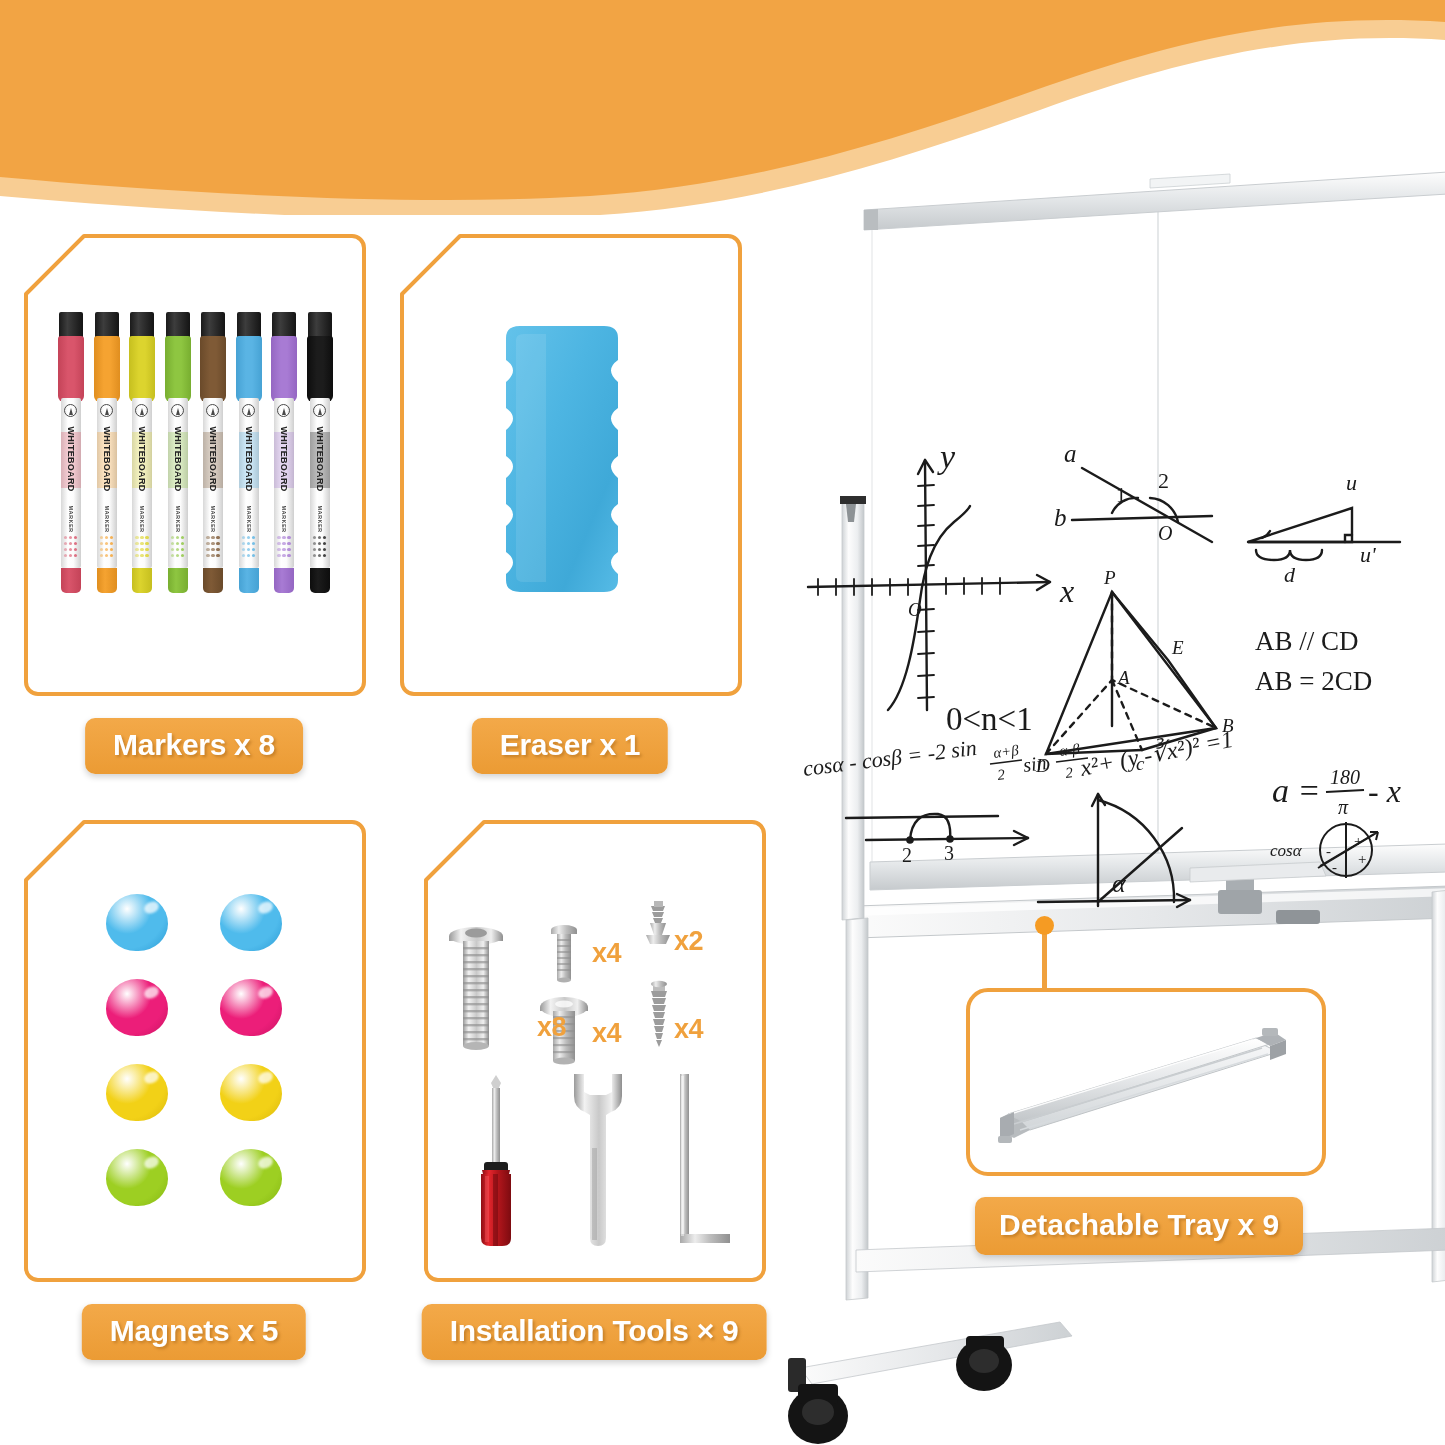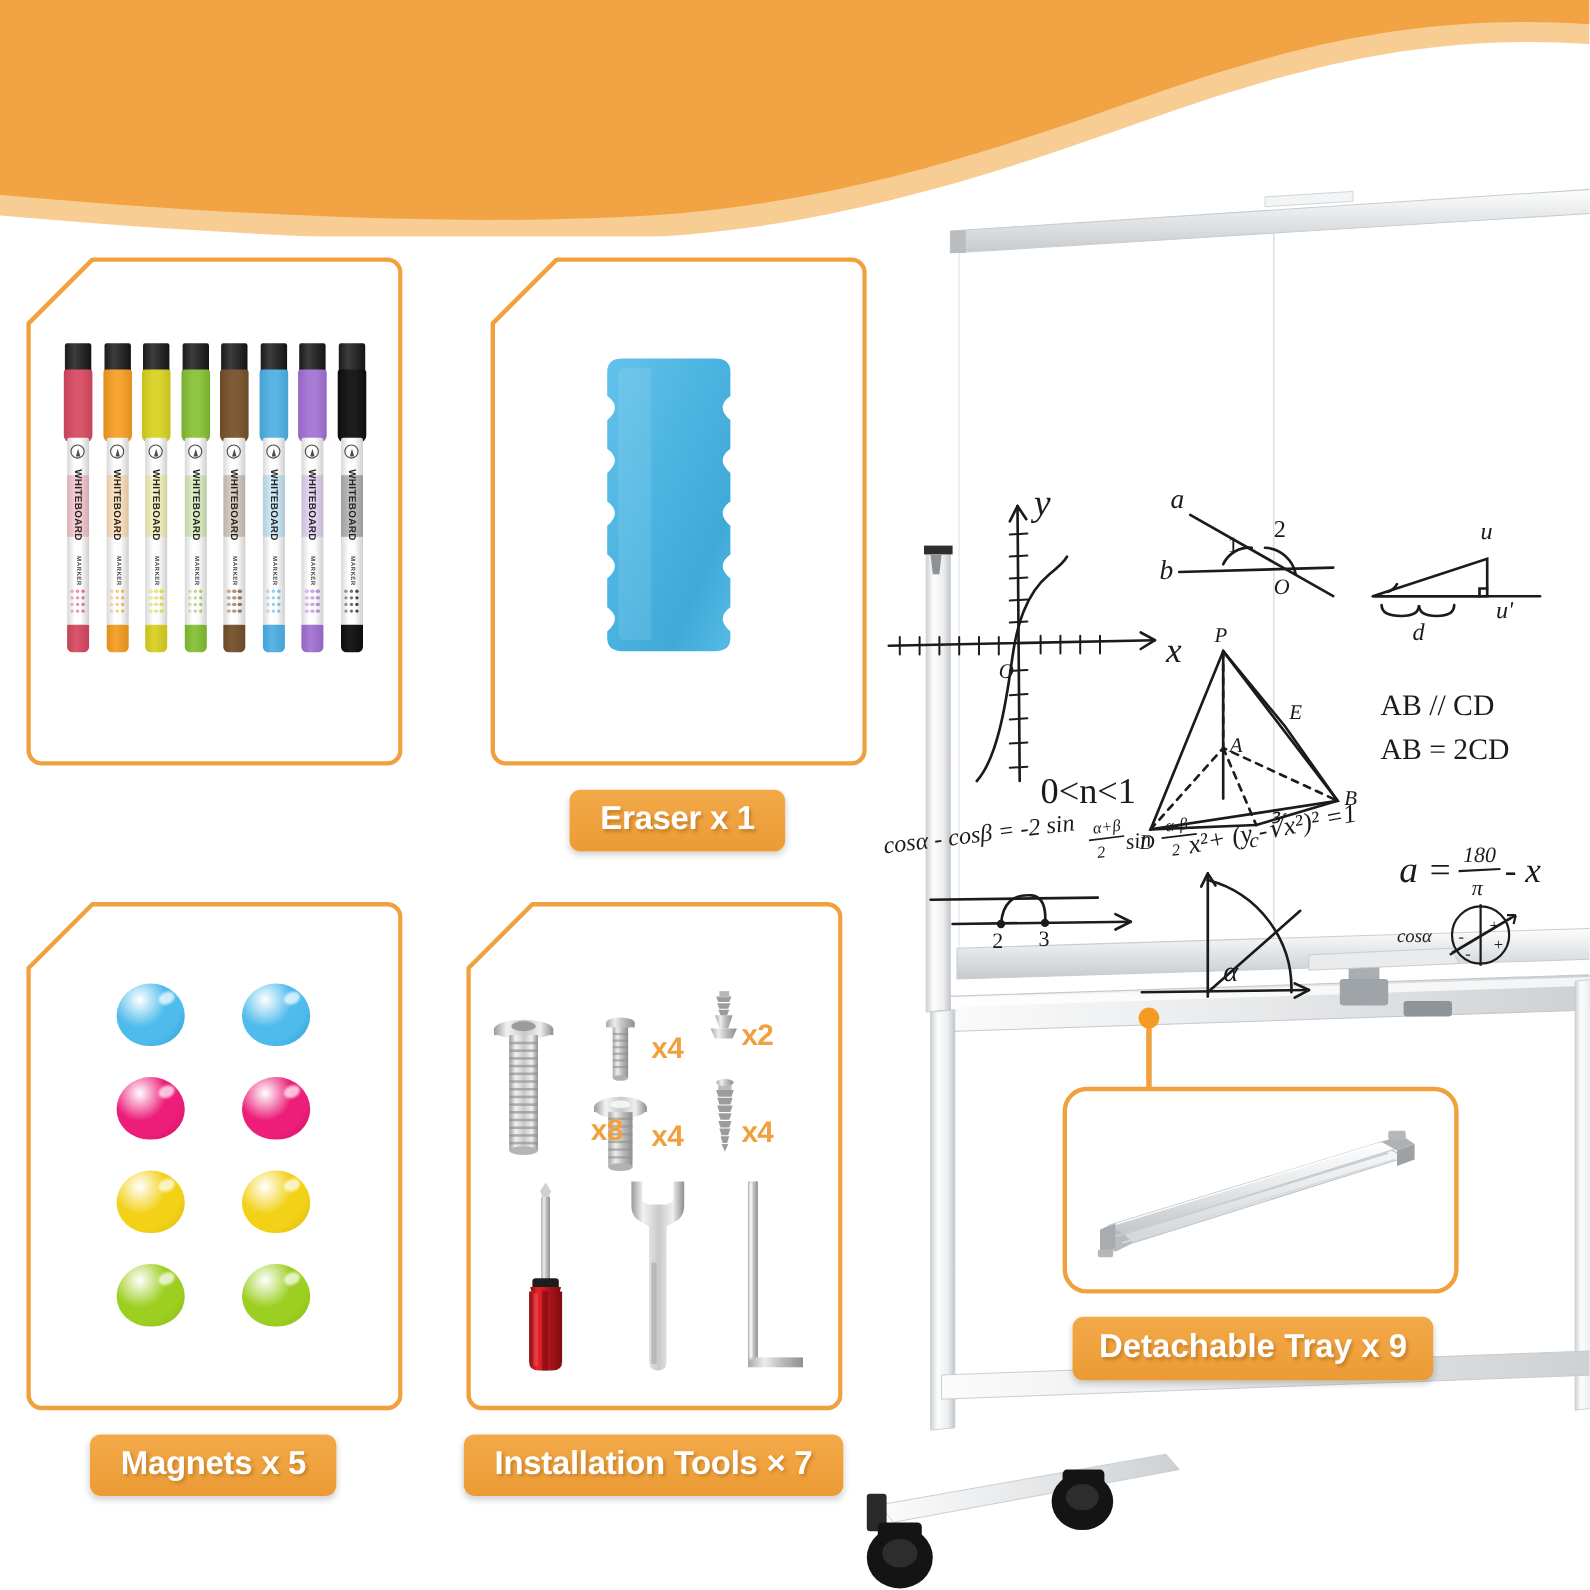--- a/index.html
+++ b/index.html
@@ -61,21 +61,21 @@
     font-size: 30px;
     font-weight: bold;
     padding: 10px 28px 12px 28px;
     white-space: nowrap;
     text-shadow: 2px 2px 3px rgba(140,80,10,0.40);
     box-shadow: 0 3px 6px rgba(0,0,0,0.18);
     letter-spacing: -0.3px;
   }
 
   .p-markers { left: 22px;  top: 232px; }
-  .p-eraser  { left: 444px; top: 232px; }
+  .p-eraser  { left: 398px; top: 232px; }
   .p-magnets { left: 22px;  top: 818px; }
   .p-tools   { left: 422px; top: 818px; }
 
   
   .marker-row {
     position: absolute;
     left: 36px; top: 80px;
     width: 275px; height: 290px;
     display: flex;
     justify-content: space-between;
@@ -463,20 +463,21 @@
               <i style="background:#1c1c1c;opacity:0.81"></i>
               <i style="background:#1c1c1c;opacity:0.45"></i>
               <i style="background:#1c1c1c;opacity:0.63"></i>
               <i style="background:#1c1c1c;opacity:0.81"></i>
             </div>
           </div>
           <div class="mk-end" style="background:linear-gradient(90deg,#0d0d0d,#1c1c1c 40%,#0d0d0d);"></div>
         </div>
       </div>
   </div>
+  <div class="badge">Markers x 8</div>
 </div>
 
 <div class="panel p-eraser">
   <svg class="panel-frame" width="344" height="466" viewBox="0 0 344 466">
     <path d="M62,4 H330 A12,12 0 0 1 342,16 V450 A12,12 0 0 1 330,462 H16 A12,12 0 0 1 4,450 V62 Z" fill="#ffffff" stroke="#f0a13d" stroke-width="4" stroke-linejoin="round"></path>
   </svg>
   <div class="panel-content">
     <div class="eraser-wrap">
       <svg width="152" height="270" viewBox="0 0 152 270">
         <defs>
@@ -649,21 +650,21 @@
         <rect x="259" y="258" width="3" height="160" fill="#ffffff" opacity="0.45"></rect>
       </g>
     </svg>
 
     <div class="qty" style="left:115px; top:194px;">x8</div>
     <div class="qty" style="left:170px; top:120px;">x4</div>
     <div class="qty" style="left:252px; top:108px;">x2</div>
     <div class="qty" style="left:170px; top:200px;">x4</div>
     <div class="qty" style="left:252px; top:196px;">x4</div>
   </div>
-  <div class="badge">Installation Tools × 7</div>
+  <div class="badge">Installation Tools × 9</div>
 </div>
 
 <div class="board-stage">
   <svg class="board-svg" width="690" height="1295" viewBox="0 0 690 1295">
     <defs>
       <linearGradient id="alum" x1="0" y1="0" x2="0" y2="1">
         <stop offset="0%" stop-color="#fdfdfd"></stop>
         <stop offset="45%" stop-color="#e4e7e9"></stop>
         <stop offset="100%" stop-color="#c6cacd"></stop>
       </linearGradient>

